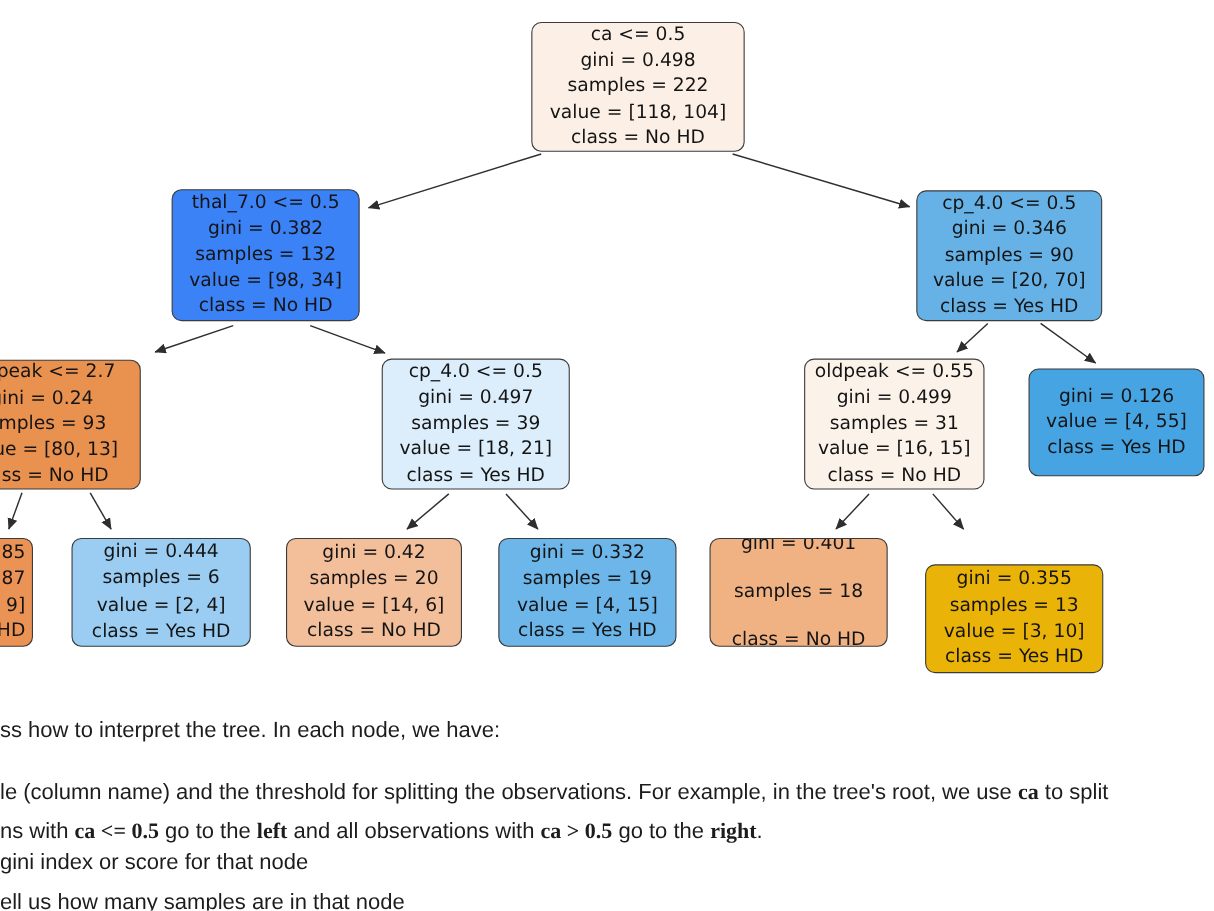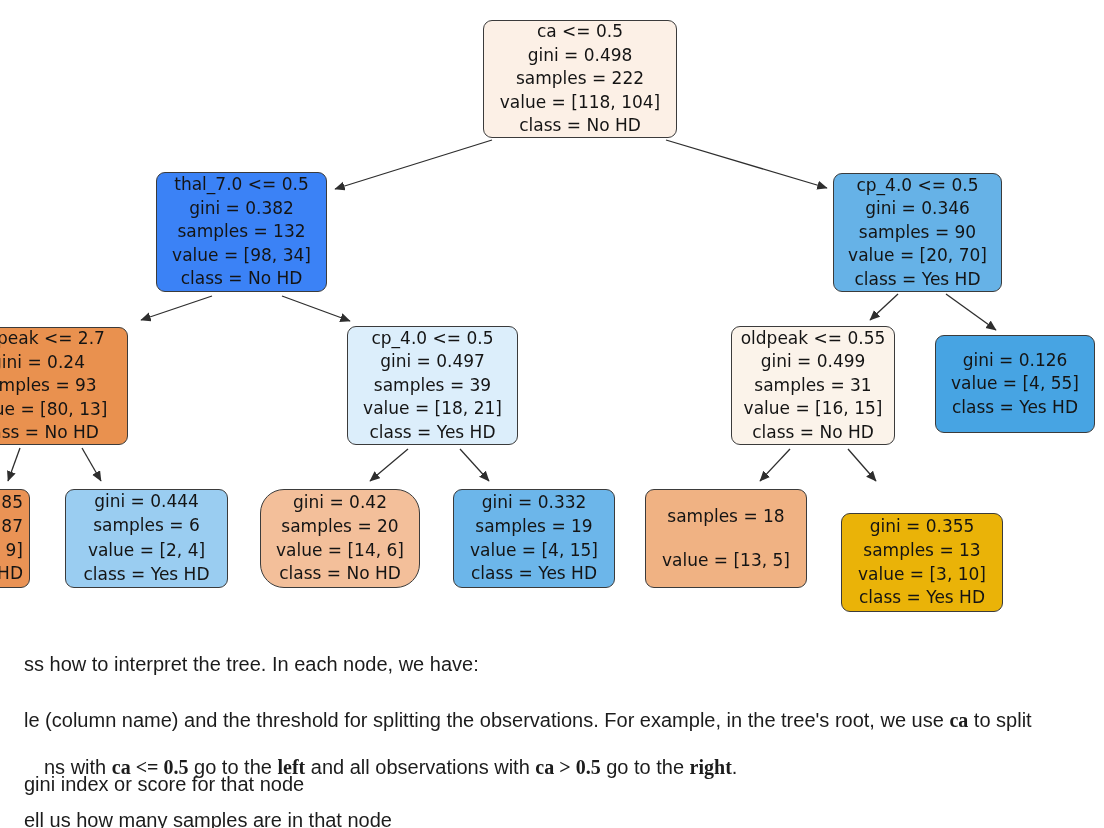--- a/index.html
+++ b/index.html
@@ -8,21 +8,21 @@
   .tree-area{position:absolute;left:0;top:0;width:1104px;height:625px;}
   svg.edges{position:absolute;left:0;top:0;pointer-events:none;}
   .node{position:absolute;border:1.6px solid #3b3b3b;border-radius:9px;
         display:flex;flex-direction:column;justify-content:center;
         font-size:17px;line-height:23.6px;color:#141414;text-align:center;
         box-sizing:border-box;white-space:nowrap;overflow:hidden;}
   .node.align-right{text-align:right;padding-right:6px;}
   .node span{display:block;}
   .notes{position:absolute;left:0;top:625px;width:1104px;height:203px;
          font-family:"Liberation Sans", sans-serif;color:#1c1c1c;}
-  .note-line{position:absolute;left:0;font-size:20px;line-height:24px;white-space:nowrap;margin-left:24px;}
+  .note-line{position:absolute;left:0;font-size:20px;line-height:24px;white-space:nowrap;}
   .note-line b{font-weight:700;font-family:Liberation Serif, serif;}
 </style>
 </head>
 <body>
 
 <div class="canvas">
   <div class="tree-area">
     <svg class="edges" width="1104" height="625">
       <defs>
         <marker id="ah" orient="auto" markerWidth="9" markerHeight="8" refX="7.5" refY="3.5">
@@ -97,46 +97,45 @@
           <span>samples = 87</span>
           <span>value = [78, 9]</span>
           <span>class = No HD</span>
         </div>
         <div class="node" style="left: 65px; top: 489px; width: 163px; height: 99px; background: rgb(154, 205, 241); justify-content: space-between;">
           <span>gini = 0.444</span>
           <span>samples = 6</span>
           <span>value = [2, 4]</span>
           <span>class = Yes HD</span>
         </div>
-        <div class="node" style="left: 260px; top: 489px; width: 160px; height: 99px; background: rgb(243, 191, 154); border-radius: 24px;">
+        <div class="node" style="left: 260px; top: 489px; width: 160px; height: 99px; background: rgb(243, 191, 154);">
           <span>gini = 0.42</span>
           <span>samples = 20</span>
           <span>value = [14, 6]</span>
           <span>class = No HD</span>
         </div>
         <div class="node" style="left: 453px; top: 489px; width: 162px; height: 99px; background: rgb(108, 182, 234);">
           <span>gini = 0.332</span>
           <span>samples = 19</span>
           <span>value = [4, 15]</span>
           <span>class = Yes HD</span>
         </div>
         <div class="node" style="left: 645px; top: 489px; width: 162px; height: 99px; background: rgb(240, 178, 131); gap: 20px;">
           <span>gini = 0.401</span>
           <span>samples = 18</span>
-          <span>value = [13, 5]</span>
           <span>class = No HD</span>
         </div>
         <div class="node" style="left: 841px; top: 489px; width: 162px; height: 99px; background: #eab308; margin-top: 24px;">
           <span>gini = 0.355</span>
           <span>samples = 13</span>
           <span>value = [3, 10]</span>
           <span>class = Yes HD</span>
         </div>
       </div>
   </div>
   <div class="notes" id="notes-group">
       <div class="note-line" style="top: 27px;"><span>ss how to interpret the tree. In each node, we have:</span></div>
       <div class="note-line" style="top: 83px;"><span>le (column name) and the threshold for splitting the observations. For example, in the tree's root, we use </span><b>ca</b><span> to split</span></div>
-      <div class="note-line" style="top: 130px; padding-left: 20px;"><span>ns with </span><b>ca &lt;= 0.5</b><span> go to the </span><b>left</b><span> and all observations with </span><b>ca &gt; 0.5</b><span> go to the </span><b>right</b><span>.</span></div>
+      <div class="note-line" style="top: 119px;"><span>ns with </span><b>ca &lt;= 0.5</b><span> go to the </span><b>left</b><span> and all observations with </span><b>ca &gt; 0.5</b><span> go to the </span><b>right</b><span>.</span></div>
       <div class="note-line" style="top: 147px;"><span>gini index or score for that node</span></div>
       <div class="note-line" style="top: 183px;"><span>ell us how many samples are in that node</span></div>
     </div>
 </div>
 
 </body></html>

